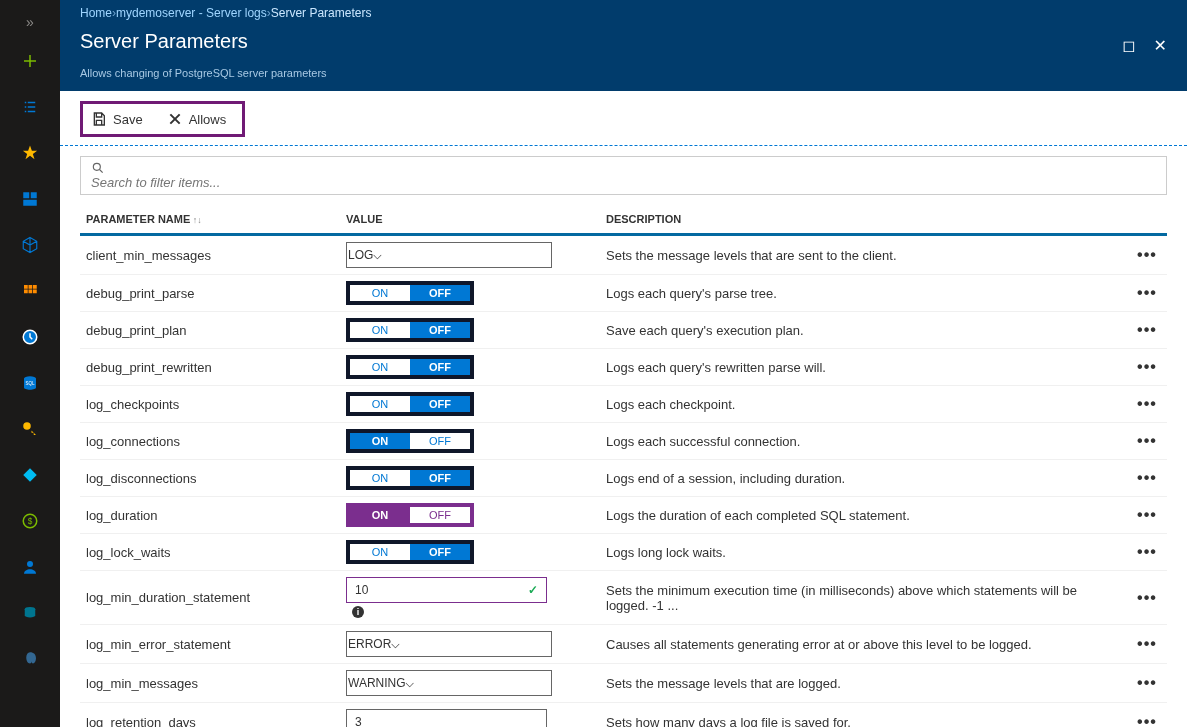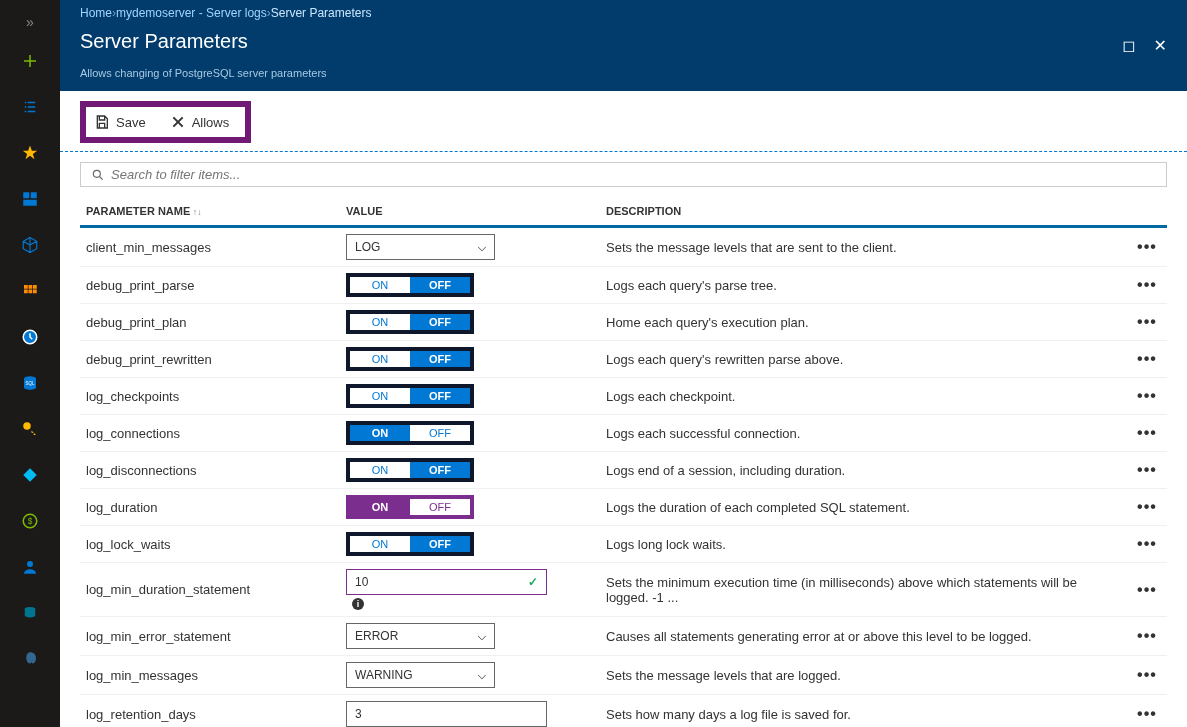--- a/index.html
+++ b/index.html
@@ -16,39 +16,39 @@
 .breadcrumb .crumb { cursor: pointer; }
 .breadcrumb .current { color: #cbe7ff; }
 
 .titlebar { background: #013c6c; color: #fff; padding: 4px 20px 12px; display: flex; align-items: flex-start; justify-content: space-between; }
 .titlebar h1 { font-size: 20px; font-weight: 400; }
 .titlebar .sub { font-size: 11px; color: #a8c9e4; margin-top: 14px; }
 .titlebar .win-controls { display: flex; gap: 18px; align-items: center; color: #fff; padding-top: 6px; }
 .titlebar .win-controls span { cursor: pointer; font-size: 16px; }
 
 .toolbar { background: #fff; padding: 10px 20px 8px; border-bottom: 1px dashed #0078d4; }
-.toolbar .group { display: inline-flex; align-items: center; gap: 20px; border: 6px solid #701a75; padding: 3px 14px 3px 6px; justify-content: flex-end; }
+.toolbar .group { display: inline-flex; align-items: center; gap: 20px; border: 3px solid #701a75; padding: 3px 14px 3px 6px; justify-content: flex-end; }
 .toolbar button { background: none; border: none; font-size: 13px; color: #333; display: inline-flex; align-items: center; gap: 6px; cursor: pointer; padding: 4px 2px; }
 .toolbar button svg { width: 16px; height: 16px; }
 
 .content { flex: 1; overflow: auto; padding: 10px 20px; }
-.search-wrap { border: 1px solid #ccc; display: flex; align-items: center; padding: 4px 10px; margin-bottom: 10px; }
+.search-wrap { border: 1px solid #ccc; display: flex; padding: 4px 10px; margin-bottom: 10px; flex-direction: column; }
 .search-wrap svg { width: 14px; height: 14px; color: #666; margin-right: 6px; }
 .search-wrap input { border: none; outline: none; flex: 1; font-size: 13px; font-style: italic; color: #888; }
 
 .tbl { width: 100%; border-collapse: collapse; }
 .tbl th { text-align: left; font-size: 11px; font-weight: 600; color: #333; padding: 8px 6px; border-bottom: 3px solid #0369a1; }
 .tbl th.sort::after { content: " ↑↓"; font-size: 9px; color: #888; }
 .tbl td { padding: 6px 6px; border-bottom: 1px solid #f0f0f0; font-size: 13px; color: #333; vertical-align: middle; }
 .tbl td.name { width: 260px; }
 .tbl td.val { width: 260px; }
 .tbl td.desc { color: #333; }
 .tbl td.more { width: 40px; text-align: center; color: #333; font-weight: bold; cursor: pointer; letter-spacing: 1px; font-size: 16px; }
 
-.select-box { width: 149px; height: 26px; border: 1px solid #666; font-size: 12px; padding: 0 8px; display: flex; align-items: center; justify-content: space-between; background: #fff; cursor: pointer; }
+.select-box { width: 206px; height: 26px; border: 1px solid #666; font-size: 12px; padding: 0 1px; display: flex; align-items: center; background: #fff; cursor: pointer; }
 .select-box.modified { border-color: #7b2e8e; }
 .select-box .chev { font-size: 11px; }
 
 .text-input { width: 201px; height: 26px; border: 1px solid #666; font-size: 12px; padding: 0 8px; display: flex; align-items: center; background: #fff; }
 .text-input.modified { border-color: #7b2e8e; justify-content: space-between; }
 .text-input .check { color: #1aaa55; font-weight: bold; }
 .info-dot { display: inline-block; width: 12px; height: 12px; background: #333; border-radius: 50%; color: #fff; font-size: 9px; text-align: center; line-height: 12px; margin-left: 6px; font-weight: bold; }
 
 .toggle { display: inline-flex; width: 128px; height: 24px; border: 4px solid #0f172a; font-size: 11px; cursor: pointer; }
 .toggle .opt { flex: 1; display: flex; align-items: center; justify-content: center; color: #0078d4; background: #fff; }
@@ -223,30 +223,30 @@
               </div></td>
             <td class="desc">Logs each query's parse tree.</td>
             <td class="more">•••</td>
           </tr>
           <tr>
             <td class="name">debug_print_plan</td>
             <td class="val"><div class="toggle">
                 <div class="opt">ON</div>
                 <div class="opt on-sel">OFF</div>
               </div></td>
-            <td class="desc">Home each query's execution plan.</td>
+            <td class="desc">Save each query's execution plan.</td>
             <td class="more">•••</td>
           </tr>
           <tr>
             <td class="name">debug_print_rewritten</td>
             <td class="val"><div class="toggle">
                 <div class="opt">ON</div>
                 <div class="opt on-sel">OFF</div>
               </div></td>
-            <td class="desc">Logs each query's rewritten parse above.</td>
+            <td class="desc">Logs each query's rewritten parse will.</td>
             <td class="more">•••</td>
           </tr>
           <tr>
             <td class="name">log_checkpoints</td>
             <td class="val"><div class="toggle">
                 <div class="opt">ON</div>
                 <div class="opt on-sel">OFF</div>
               </div></td>
             <td class="desc">Logs each checkpoint.</td>
             <td class="more">•••</td>

